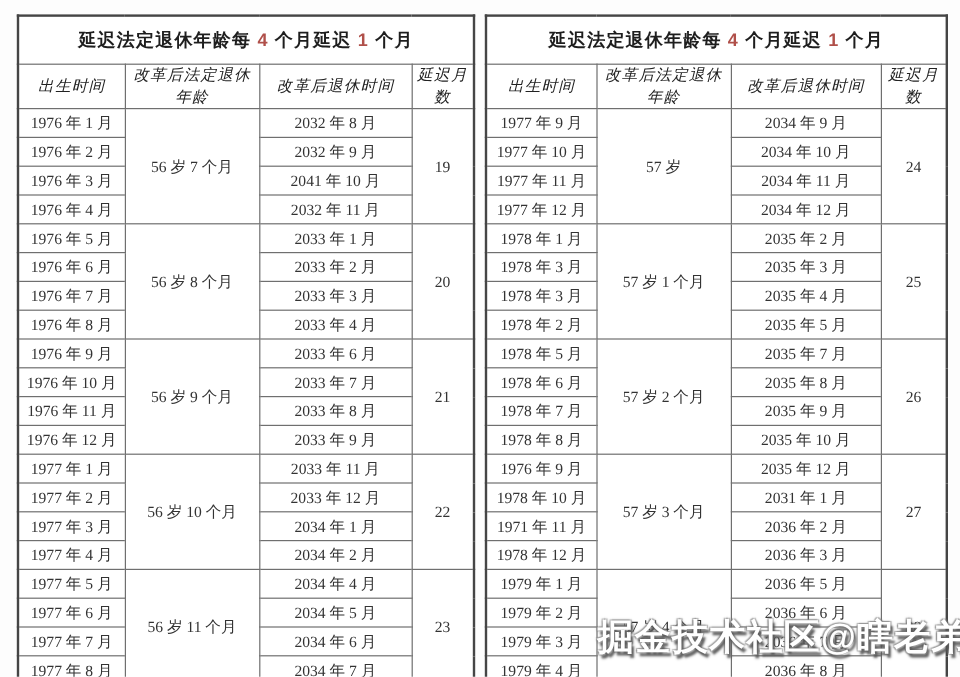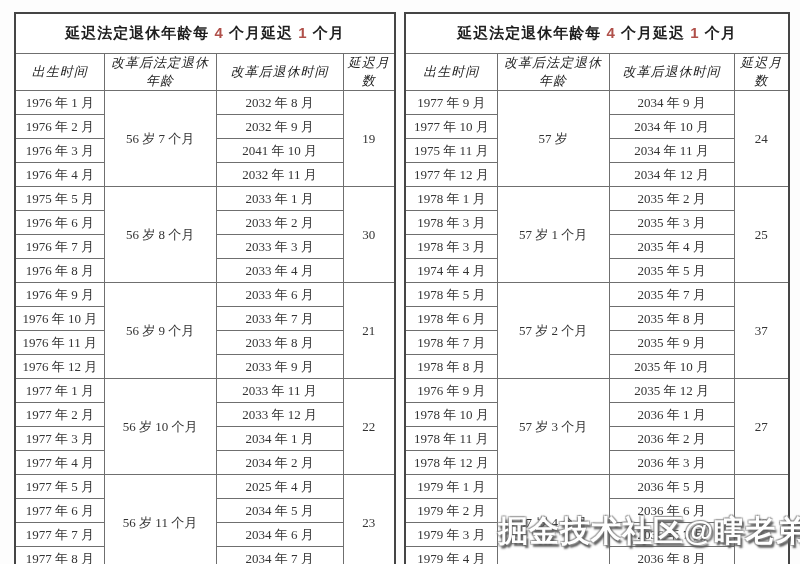--- a/index.html
+++ b/index.html
@@ -109,24 +109,24 @@
       </tr>
       <tr>
         <td>1976 年 3 月</td>
         <td>2041 年 10 月</td>
       </tr>
       <tr>
         <td>1976 年 4 月</td>
         <td>2032 年 11 月</td>
       </tr>
       <tr>
-        <td>1975 年 5 月</td>
+        <td>1976 年 5 月</td>
         <td rowspan="4">56 岁 8 个月</td>
         <td>2033 年 1 月</td>
-        <td rowspan="4">30</td>
+        <td rowspan="4">20</td>
       </tr>
       <tr>
         <td>1976 年 6 月</td>
         <td>2033 年 2 月</td>
       </tr>
       <tr>
         <td>1976 年 7 月</td>
         <td>2033 年 3 月</td>
       </tr>
       <tr>
@@ -165,21 +165,21 @@
         <td>1977 年 3 月</td>
         <td>2034 年 1 月</td>
       </tr>
       <tr>
         <td>1977 年 4 月</td>
         <td>2034 年 2 月</td>
       </tr>
       <tr>
         <td>1977 年 5 月</td>
         <td rowspan="4">56 岁 11 个月</td>
-        <td>2025 年 4 月</td>
+        <td>2034 年 4 月</td>
         <td rowspan="4">23</td>
       </tr>
       <tr>
         <td>1977 年 6 月</td>
         <td>2034 年 5 月</td>
       </tr>
       <tr>
         <td>1977 年 7 月</td>
         <td>2034 年 6 月</td>
       </tr>
@@ -213,21 +213,21 @@
         <td>1977 年 9 月</td>
         <td rowspan="4">57 岁</td>
         <td>2034 年 9 月</td>
         <td rowspan="4">24</td>
       </tr>
       <tr>
         <td>1977 年 10 月</td>
         <td>2034 年 10 月</td>
       </tr>
       <tr>
-        <td>1975 年 11 月</td>
+        <td>1977 年 11 月</td>
         <td>2034 年 11 月</td>
       </tr>
       <tr>
         <td>1977 年 12 月</td>
         <td>2034 年 12 月</td>
       </tr>
       <tr>
         <td>1978 年 1 月</td>
         <td rowspan="4">57 岁 1 个月</td>
         <td>2035 年 2 月</td>
@@ -235,28 +235,28 @@
       </tr>
       <tr>
         <td>1978 年 3 月</td>
         <td>2035 年 3 月</td>
       </tr>
       <tr>
         <td>1978 年 3 月</td>
         <td>2035 年 4 月</td>
       </tr>
       <tr>
-        <td>1974 年 4 月</td>
+        <td>1978 年 2 月</td>
         <td>2035 年 5 月</td>
       </tr>
       <tr>
         <td>1978 年 5 月</td>
         <td rowspan="4">57 岁 2 个月</td>
         <td>2035 年 7 月</td>
-        <td rowspan="4">37</td>
+        <td rowspan="4">26</td>
       </tr>
       <tr>
         <td>1978 年 6 月</td>
         <td>2035 年 8 月</td>
       </tr>
       <tr>
         <td>1978 年 7 月</td>
         <td>2035 年 9 月</td>
       </tr>
       <tr>
@@ -264,24 +264,24 @@
         <td>2035 年 10 月</td>
       </tr>
       <tr>
         <td>1976 年 9 月</td>
         <td rowspan="4">57 岁 3 个月</td>
         <td>2035 年 12 月</td>
         <td rowspan="4">27</td>
       </tr>
       <tr>
         <td>1978 年 10 月</td>
-        <td>2036 年 1 月</td>
-      </tr>
-      <tr>
-        <td>1978 年 11 月</td>
+        <td>2031 年 1 月</td>
+      </tr>
+      <tr>
+        <td>1971 年 11 月</td>
         <td>2036 年 2 月</td>
       </tr>
       <tr>
         <td>1978 年 12 月</td>
         <td>2036 年 3 月</td>
       </tr>
       <tr>
         <td>1979 年 1 月</td>
         <td rowspan="4">57 岁 4 个月</td>
         <td>2036 年 5 月</td>

